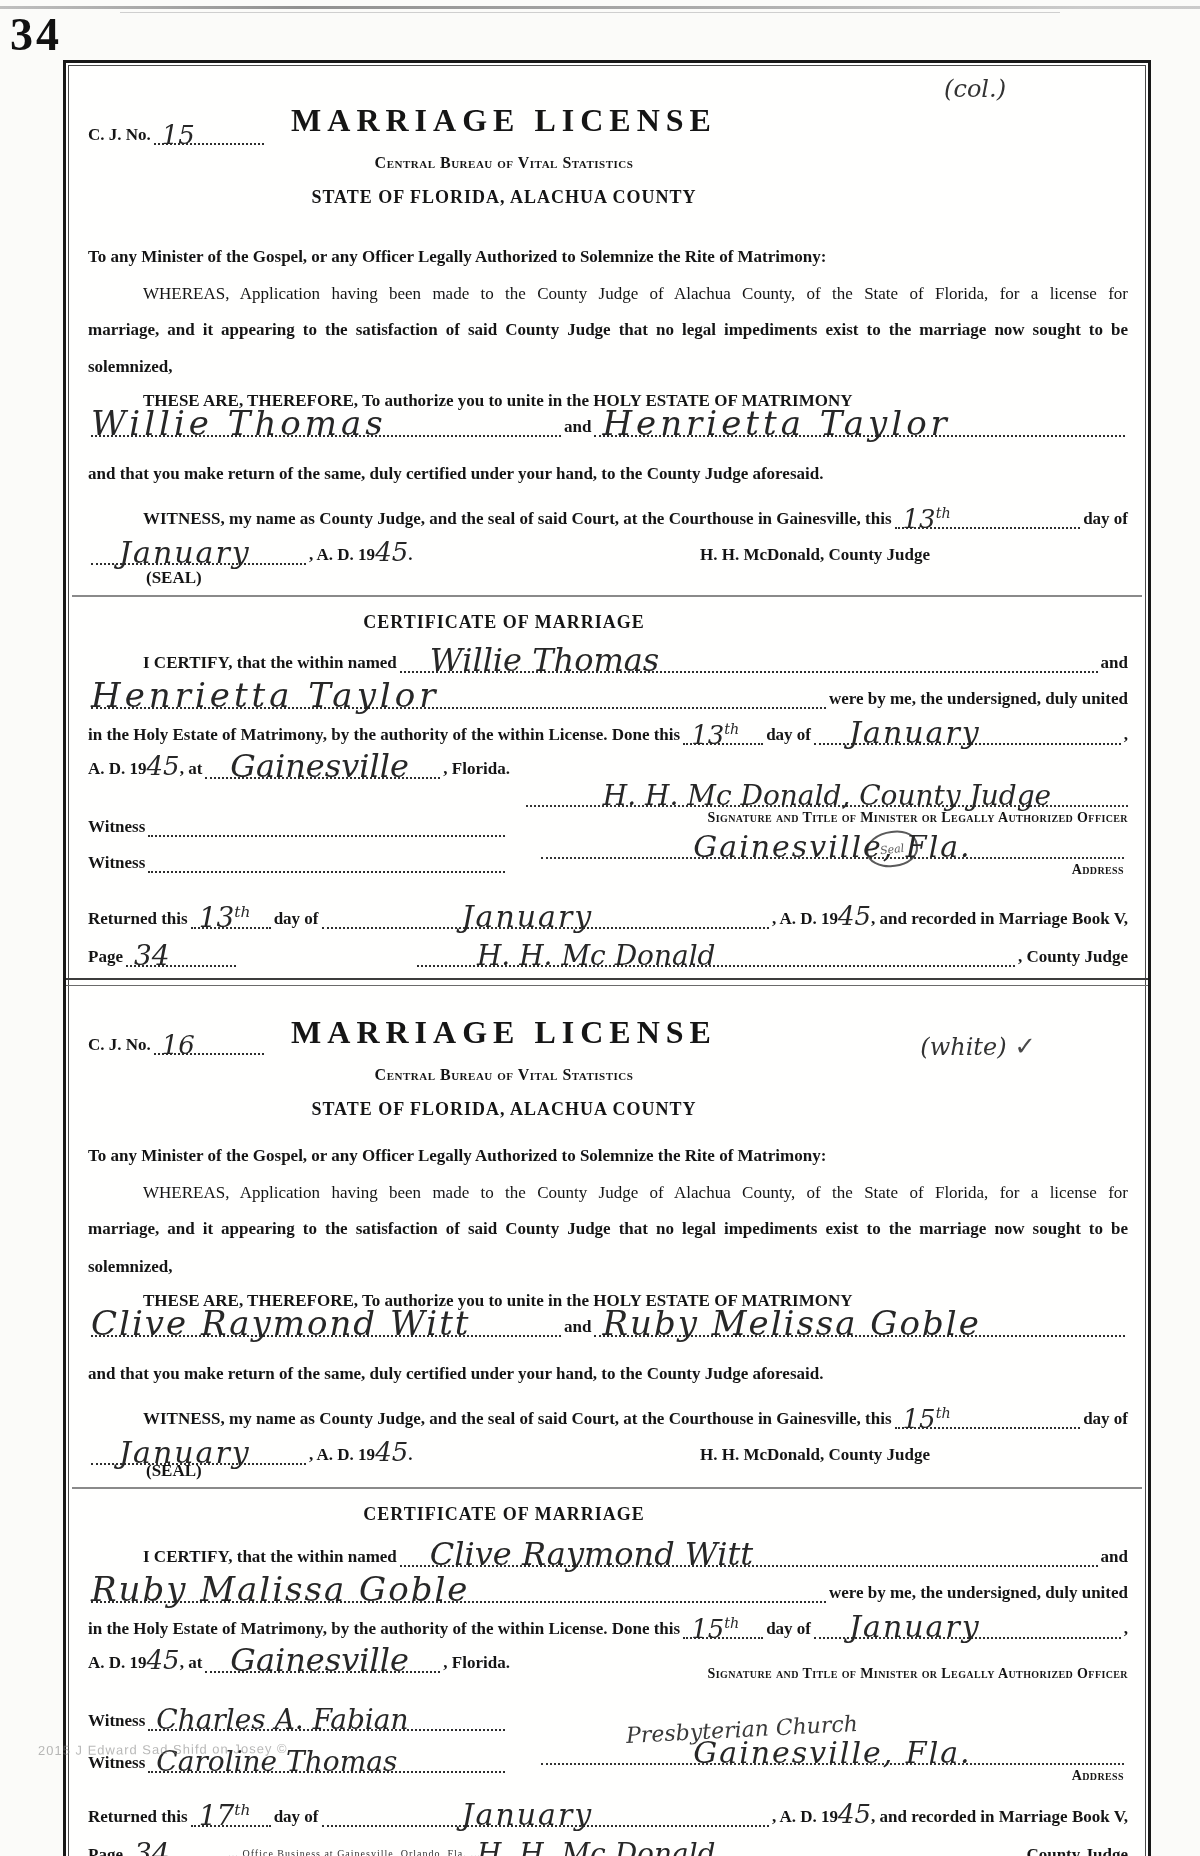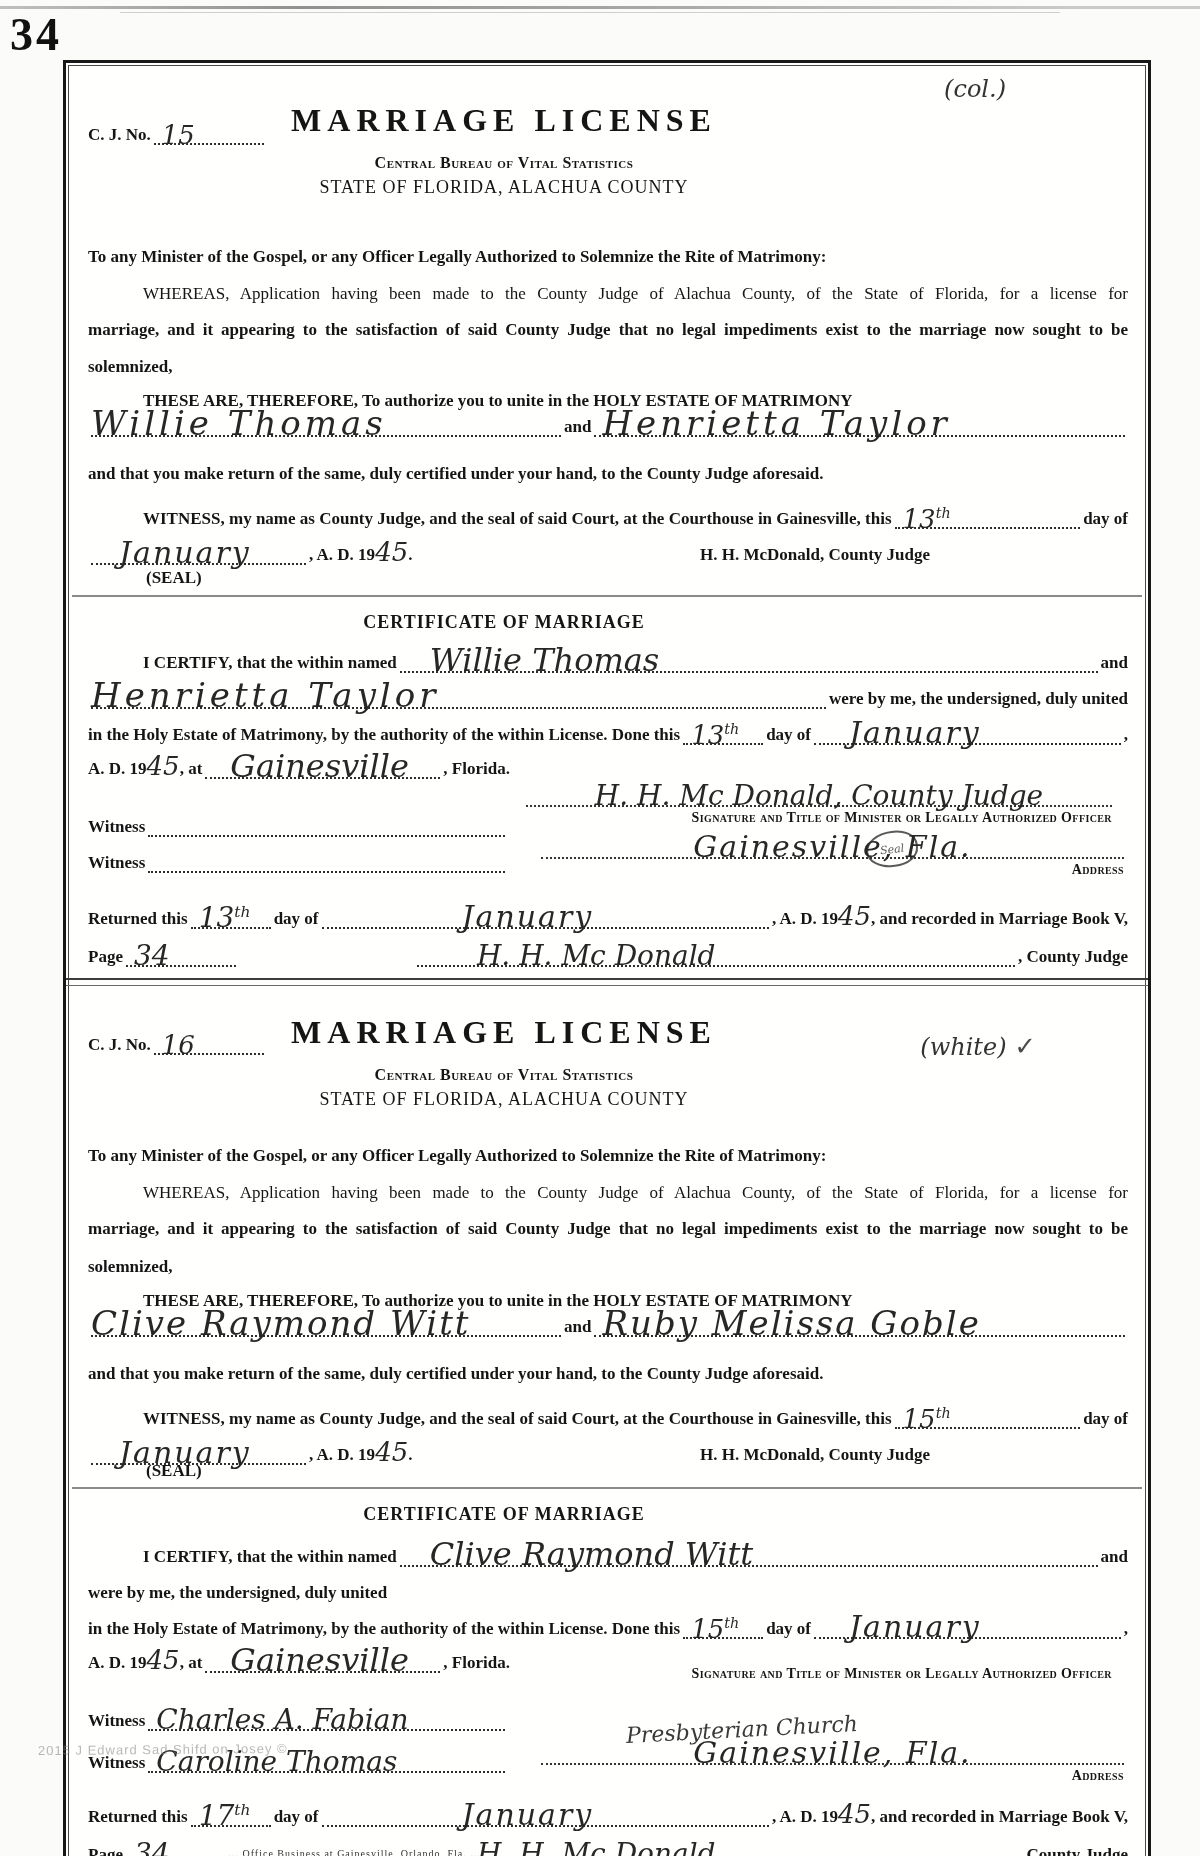--- a/index.html
+++ b/index.html
@@ -21,28 +21,28 @@
   .w80{flex:0 0 80px;} .w110{flex:0 0 110px;} .w210{flex:0 0 215px;} .w230{flex:0 0 235px;} .w470{flex:0 0 470px;}
   .gap{flex:0 0 175px;} .sp{flex:1 1 auto;}
   .hw{font-family:"DejaVu Serif",serif;font-style:italic;color:#272727;line-height:1;}
   .on{position:absolute;left:8px;bottom:-5px;white-space:nowrap;}
   .h22{font-size:22px;} .h26{font-size:26px;} .h28{font-size:28px;} .h32{font-size:32px;}
   .h34{font-size:34px;letter-spacing:4px;} .h30{font-size:30px;letter-spacing:2px;}
   .hw sup{font-size:.55em;}
   .headstack{position:absolute;left:22px;right:228px;text-align:center;}
   .title{font-size:32px;font-weight:700;letter-spacing:6px;line-height:38px;}
   .subtitle{font-variant:small-caps;font-size:16px;font-weight:700;margin-top:15px;letter-spacing:.5px;}
-  .stateline{font-size:18px;font-weight:400;margin-top:5px;letter-spacing:1px;}
+  .stateline{font-size:18px;font-weight:700;margin-top:15px;letter-spacing:1px;}
   .certtitle{position:absolute;left:22px;right:228px;text-align:center;font-size:18px;font-weight:700;letter-spacing:1px;}
   .cap{font-variant:small-caps;font-size:14px;font-weight:700;letter-spacing:.4px;}
   .divider{position:absolute;left:6px;right:6px;height:3px;border-top:2px solid #8a8a8a;}
   .divider2{position:absolute;left:0;right:0;height:5px;border-top:2px solid #3c3c3c;border-bottom:1px solid #6b6b6b;}
   .ann{position:absolute;font-family:"DejaVu Serif",serif;font-style:italic;font-size:24px;color:#333;}
   .check{font-size:26px;color:#4a4a4a;font-style:normal;}
-  .sigblock{position:absolute;left:460px;right:36px;}
+  .sigblock{position:absolute;left:460px;right:20px;}
   .sigline{border-bottom:2px dotted #333;height:36px;position:relative;text-align:center;}
   .sigline .on{left:0;right:0;}
   .sigcap{text-align:right;margin-top:3px;}
   .addrblock{position:absolute;left:475px;right:24px;}
   .scr{position:absolute;width:48px;height:32px;border:2px solid #5a5a5a;border-radius:55% 45% 50% 50%;
        transform:rotate(-6deg);display:flex;align-items:center;justify-content:center;
        font-family:"DejaVu Serif",serif;font-style:italic;font-size:11px;color:#5a5a5a;}
   .watermark{position:absolute;left:38px;top:1742px;font-family:"Liberation Sans",sans-serif;
        font-size:13px;color:rgba(125,125,125,.55);letter-spacing:1px;transform:rotate(-.5deg);}
   .imprint{position:absolute;left:228px;top:1848px;font-size:10px;color:#333;letter-spacing:1px;}
@@ -274,20 +274,23 @@
 
     <div class="row" style="top:1472px;height:32px;">
       <span class="p" style="margin-left:55px;">I CERTIFY, that the within named</span>
       <span class="dots">
         <span class="hw on h32" style="left:30px;">Clive Raymond Witt</span>
       </span>
       <span class="p pl">and</span>
     </div>
 
     <div class="row" style="top:1506px;height:34px;">
+      <span class="dots">
+        <span class="hw on h34" style="left:0;letter-spacing:2px;">Ruby Malissa Goble</span>
+      </span>
       <span class="p">were by me, the undersigned, duly united</span>
     </div>
 
     <div class="row" style="top:1542px;height:34px;">
       <span class="p">in the Holy Estate of Matrimony, by the authority of the within License.  Done this</span>
       <span class="dots w80">
         <span class="hw on h26"><span>15</span><sup>th</sup></span>
       </span>
       <span class="p pl">day of</span>
       <span class="dots">

